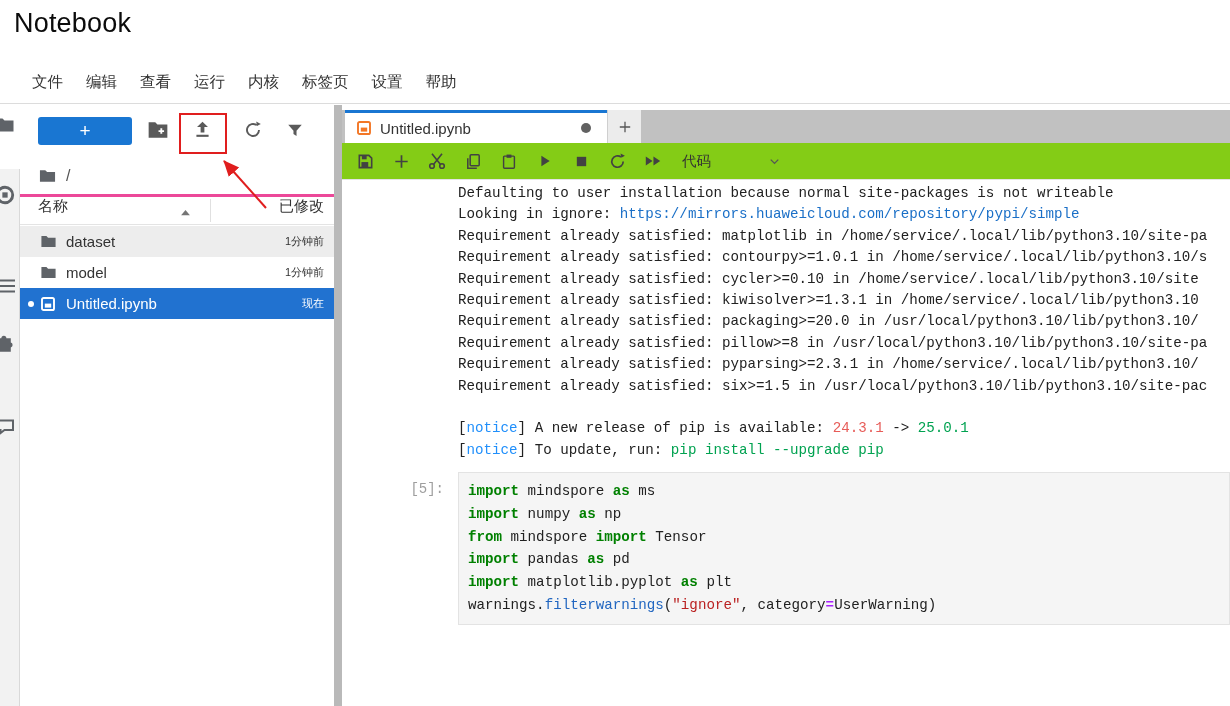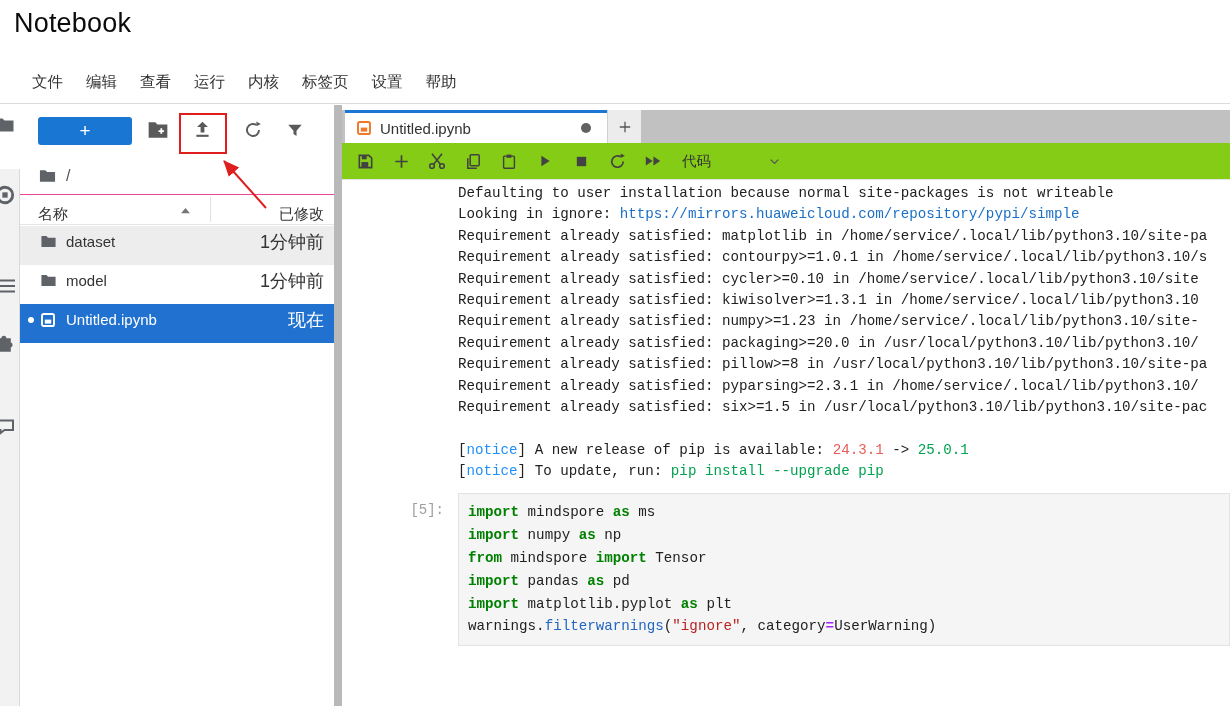--- a/index.html
+++ b/index.html
@@ -28,33 +28,33 @@
   
   .new-launcher{position:absolute;left:18px;top:12px;width:94px;height:28px;background:var(--accent);
                 color:#fff;border:none;border-radius:3px;font-size:19px;line-height:26px;text-align:center;padding:0}
   .fb-btn{position:absolute;width:22px;height:22px;color:#5a5a5a;background:none;border:none;padding:0}
   .fb-newfolder{left:127px;top:14px}
   .fb-upload{left:172px;top:13px}
   .fb-refresh{left:223px;top:14px}
   .fb-filter{left:266px;top:15px}
   .breadcrumb{position:absolute;top:59px;left:18px;height:24px;display:flex;align-items:center;gap:9px;color:#555}
   .breadcrumb .slash{font-size:16px;color:#555}
-  .fb-header{position:absolute;top:89px;left:0;right:0;height:31px;border-top:1px solid #ec4899;border-bottom:1px solid #e4e4e4;
-             display:flex;align-items:flex-end;font-size:15px;color:#333;box-sizing:border-box}
+  .fb-header{position:absolute;top:89px;left:0;right:0;height:31px;border-top:3px solid #ec4899;border-bottom:1px solid #e4e4e4;
+             display:flex;align-items:flex-start;font-size:15px;color:#333;box-sizing:border-box}
   .fb-header .hname{margin-left:18px}
   .fb-sort{position:absolute;left:160px;top:12px;color:#757575}
   .fb-coldiv{position:absolute;left:190px;top:2px;bottom:2px;width:1px;background:#e0e0e0}
   .hmod{margin-left:auto;margin-right:10px}
   .fb-rows{position:absolute;top:121px;left:0;right:0}
-  .file-row{height:31px;display:flex;align-items:center;padding:0 10px 8px 20px;font-size:15px;color:#333;position:relative;cursor:default}
+  .file-row{height:31px;display:flex;align-items:center;padding:0 10px 0 20px;font-size:15px;color:#333;position:relative;cursor:default}
   .row-hover{background:#ededed}
   .row-selected{background:var(--sel);color:#fff}
   .row-icon{width:17px;height:15px;margin-right:9px;flex:none;color:#5f6368}
   .row-selected .row-icon{color:#fff}
-  .row-time{margin-left:auto;font-size:18px}
+  .row-time{margin-left:auto;font-size:11px}
   .unsaved-dot{position:absolute;left:8px;top:13px;width:6px;height:6px;border-radius:50%;background:#fff}
 
   
   .anno{position:absolute;left:0;top:0;z-index:60;pointer-events:none}
 
   
   .tabbar{position:absolute;top:5px;left:0;right:0;height:33px;background:#c1c1c1;display:flex}
   .tab-active{margin-left:3px;width:262px;background:#fff;border-top:3px solid var(--accent);box-sizing:border-box;
               display:flex;align-items:center;padding:0 8px 0 11px;gap:8px;cursor:default}
   .tab-title{font-size:15px;color:#333}
@@ -304,21 +304,20 @@
     </div>
 
     <div class="content">
       <div class="output" id="output-lines">
           <div class="out-line"><span>Defaulting to user installation because normal site-packages is not writeable</span></div>
           <div class="out-line"><span>Looking in ignore: </span><span class="c-link">https://mirrors.huaweicloud.com/repository/pypi/simple</span></div>
           <div class="out-line"><span>Requirement already satisfied: matplotlib in /home/service/.local/lib/python3.10/site-pa</span></div>
           <div class="out-line"><span>Requirement already satisfied: contourpy&gt;=1.0.1 in /home/service/.local/lib/python3.10/s</span></div>
           <div class="out-line"><span>Requirement already satisfied: cycler&gt;=0.10 in /home/service/.local/lib/python3.10/site</span></div>
           <div class="out-line"><span>Requirement already satisfied: kiwisolver&gt;=1.3.1 in /home/service/.local/lib/python3.10</span></div>
-          <div class="out-line"><span>Requirement already satisfied: numpy&gt;=1.23 in /home/service/.local/lib/python3.10/site-</span></div>
           <div class="out-line"><span>Requirement already satisfied: packaging&gt;=20.0 in /usr/local/python3.10/lib/python3.10/</span></div>
           <div class="out-line"><span>Requirement already satisfied: pillow&gt;=8 in /usr/local/python3.10/lib/python3.10/site-pa</span></div>
           <div class="out-line"><span>Requirement already satisfied: pyparsing&gt;=2.3.1 in /home/service/.local/lib/python3.10/</span></div>
           <div class="out-line"><span>Requirement already satisfied: six&gt;=1.5 in /usr/local/python3.10/lib/python3.10/site-pac</span></div>
           <div class="out-line"><span></span></div>
           <div class="out-line"><span>[</span><span class="c-blue">notice</span><span>] A new release of pip is available: </span><span class="c-red">24.3.1</span><span> -&gt; </span><span class="c-green">25.0.1</span></div>
           <div class="out-line"><span>[</span><span class="c-blue">notice</span><span>] To update, run: </span><span class="c-green">pip install --upgrade pip</span></div>
         </div>
       <div class="cellrow">
         <div class="prompt">[5]:</div>

